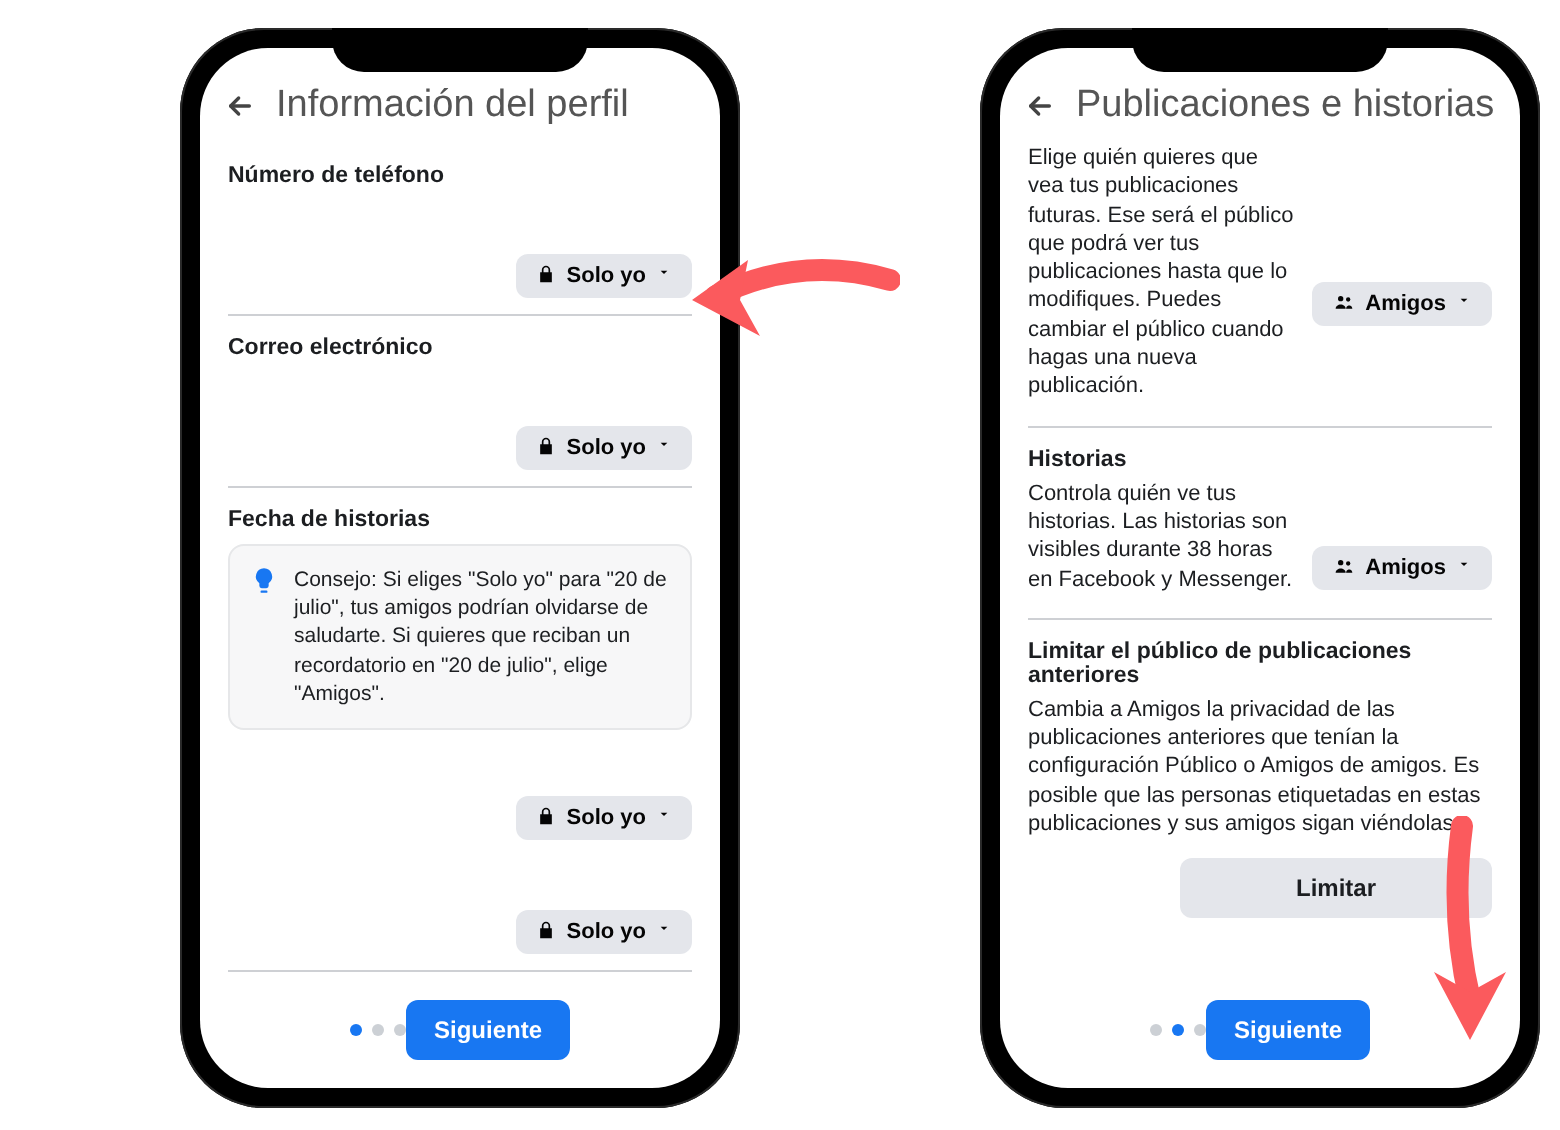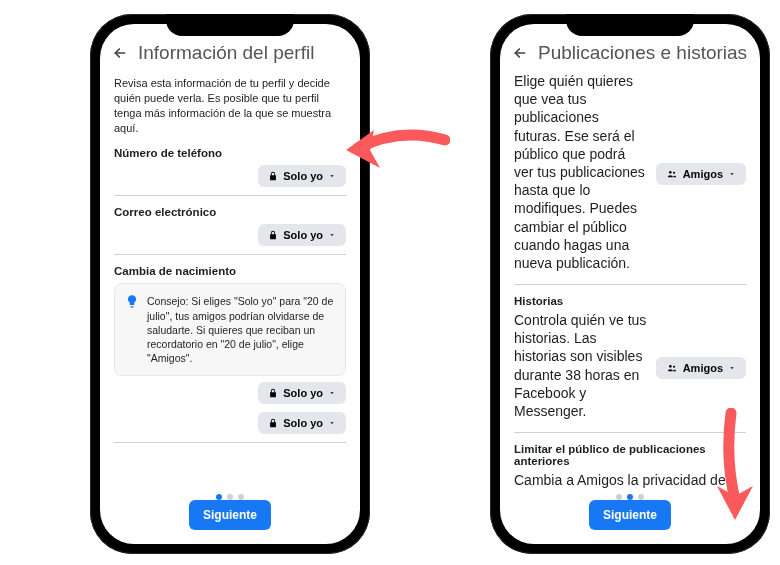--- a/index.html
+++ b/index.html
@@ -92,21 +92,21 @@
     color: var(--text);
     margin: 4px 0 12px 0;
   }
 
   .section-title {
     font-size: 11.5px;
     font-weight: 700;
     margin: 10px 0 4px 0;
   }
   .section-desc {
-    font-size: 14px;
+    font-size: 11px;
     line-height: 1.3;
     color: var(--text);
     margin-bottom: 4px;
   }
   .two-col {
     display:flex;
     gap:8px;
     align-items:flex-start;
   }
   .two-col .section-desc { flex:1; }
@@ -126,23 +126,23 @@
 
   
   .chip {
     background: var(--chip-bg);
     color: var(--chip-text);
     border-radius: 6px;
     padding: 5px 10px;
     font-size: 11px;
     font-weight: 600;
     display: inline-flex;
-    align-items: center;
     gap: 5px;
     cursor: pointer;
+    margin-top: 27px;
   }
   .chip svg { display:block; }
 
   
   .tip {
     background: #f7f7f8;
     border: 1px solid #e6e7e9;
     border-radius: 8px;
     padding: 10px 10px;
     display: flex;
@@ -152,37 +152,36 @@
     margin: 6px 0 4px 0;
   }
   .tip .bulb {
     flex: none;
     width: 14px;
     display:flex;
     justify-content:center;
   }
 
   
-  .limit-btn-wrap { display:flex; justify-content:flex-start; margin-top:10px; }
+  .limit-btn-wrap { display:flex; justify-content:flex-end; margin-top:10px; }
   .limit-btn {
     background: var(--chip-bg);
     border-radius: 6px;
     padding: 8px 58px;
     font-size: 12px;
     font-weight: 600;
     cursor: pointer;
   }
 
   
   .footer {
     padding: 6px 14px 14px 14px;
     display: flex;
     align-items: center;
     justify-content: center;
-    flex-direction: column;
   }
   .dots {
     display: flex;
     gap: 5px;
   }
   .dots .dot {
     width: 6px;
     height: 6px;
     border-radius: 50%;
     background: #ccd0d5;
@@ -218,21 +217,20 @@
           <svg width="16" height="16" viewBox="0 0 24 24" fill="none" stroke="#444" stroke-width="2.5" stroke-linecap="round" stroke-linejoin="round">
               <path d="M19 12H5"></path>
               <path d="M11 6l-6 6 6 6"></path>
             </svg>
         </span>
         <span class="title">Información del perfil</span>
       </div>
 
       <div class="content">
 
-        <div class="intro">Revisa esta información de tu perfil y decide quién puede verla. Es posible que tu perfil tenga más información de la que se muestra aquí.</div>
 
         <div class="section-title">Número de teléfono</div>
         <div class="row-right">
           <div class="chip">
             <span>
               <svg width="10" height="10" viewBox="0 0 24 24" fill="#050505">
                   <path d="M17 10V7a5 5 0 1 0-10 0v3H5v12h14V10h-2zm-8-3a3 3 0 1 1 6 0v3H9V7z"></path>
                 </svg>
             </span>
             <span>Solo yo</span>
@@ -256,21 +254,21 @@
             <span>Solo yo</span>
             <span>
               <svg width="8" height="8" viewBox="0 0 24 24" fill="#050505">
                   <path d="M7 10l5 5 5-5z"></path>
                 </svg>
             </span>
           </div>
         </div>
         <div class="hr"></div>
 
-        <div class="section-title">Cambia de nacimiento</div>
+        <div class="section-title">Fecha de historias</div>
         <div class="tip">
           <span class="bulb">
             <svg width="14" height="14" viewBox="0 0 24 24" fill="#1877f2">
                 <path d="M12 2a7 7 0 0 0-4 12.7V17a2 2 0 0 0 2 2h4a2 2 0 0 0 2-2v-2.3A7 7 0 0 0 12 2zm-2 19h4a1 1 0 0 1 0 2h-4a1 1 0 0 1 0-2z"></path>
               </svg>
           </span>
           <span>Consejo: Si eliges "Solo yo" para "20 de julio", tus amigos podrían olvidarse de saludarte. Si quieres que reciban un recordatorio en "20 de julio", elige "Amigos".</span>
         </div>
         <div class="row-right">
           <div class="chip">

